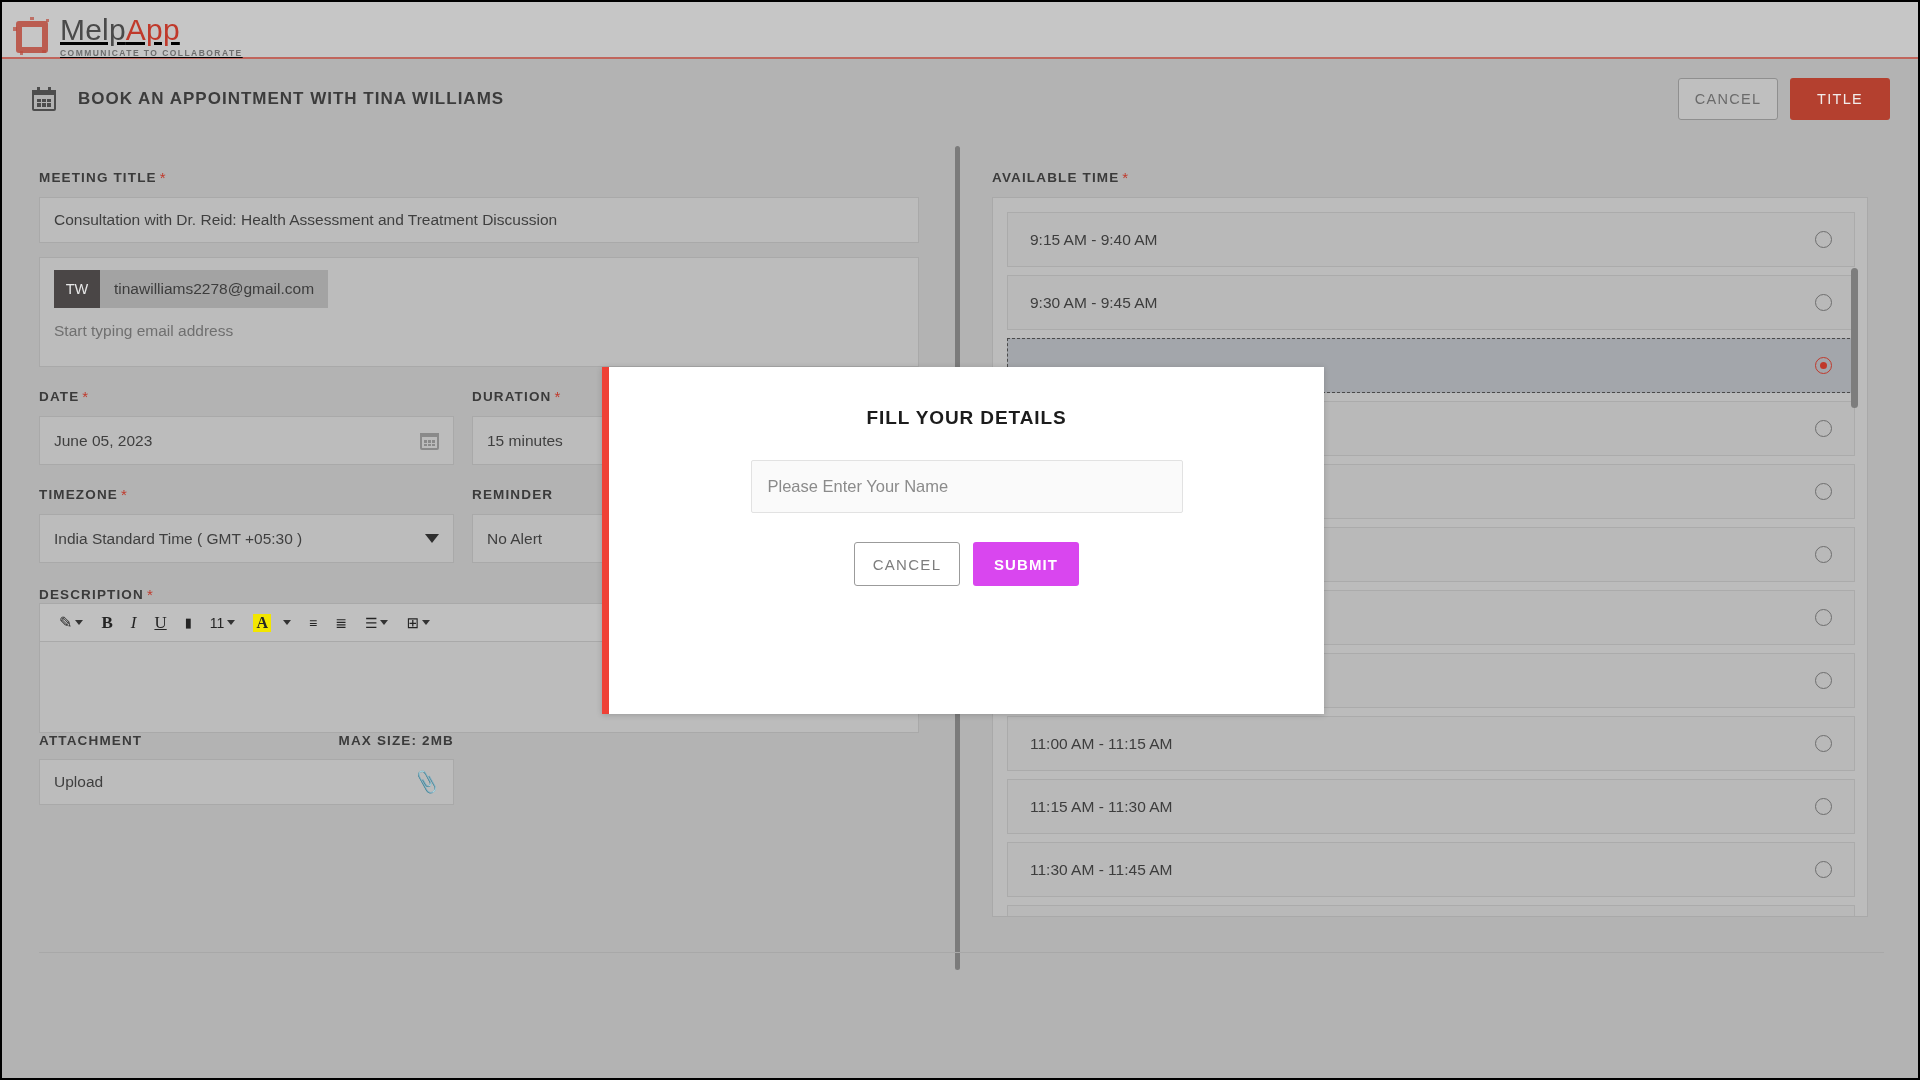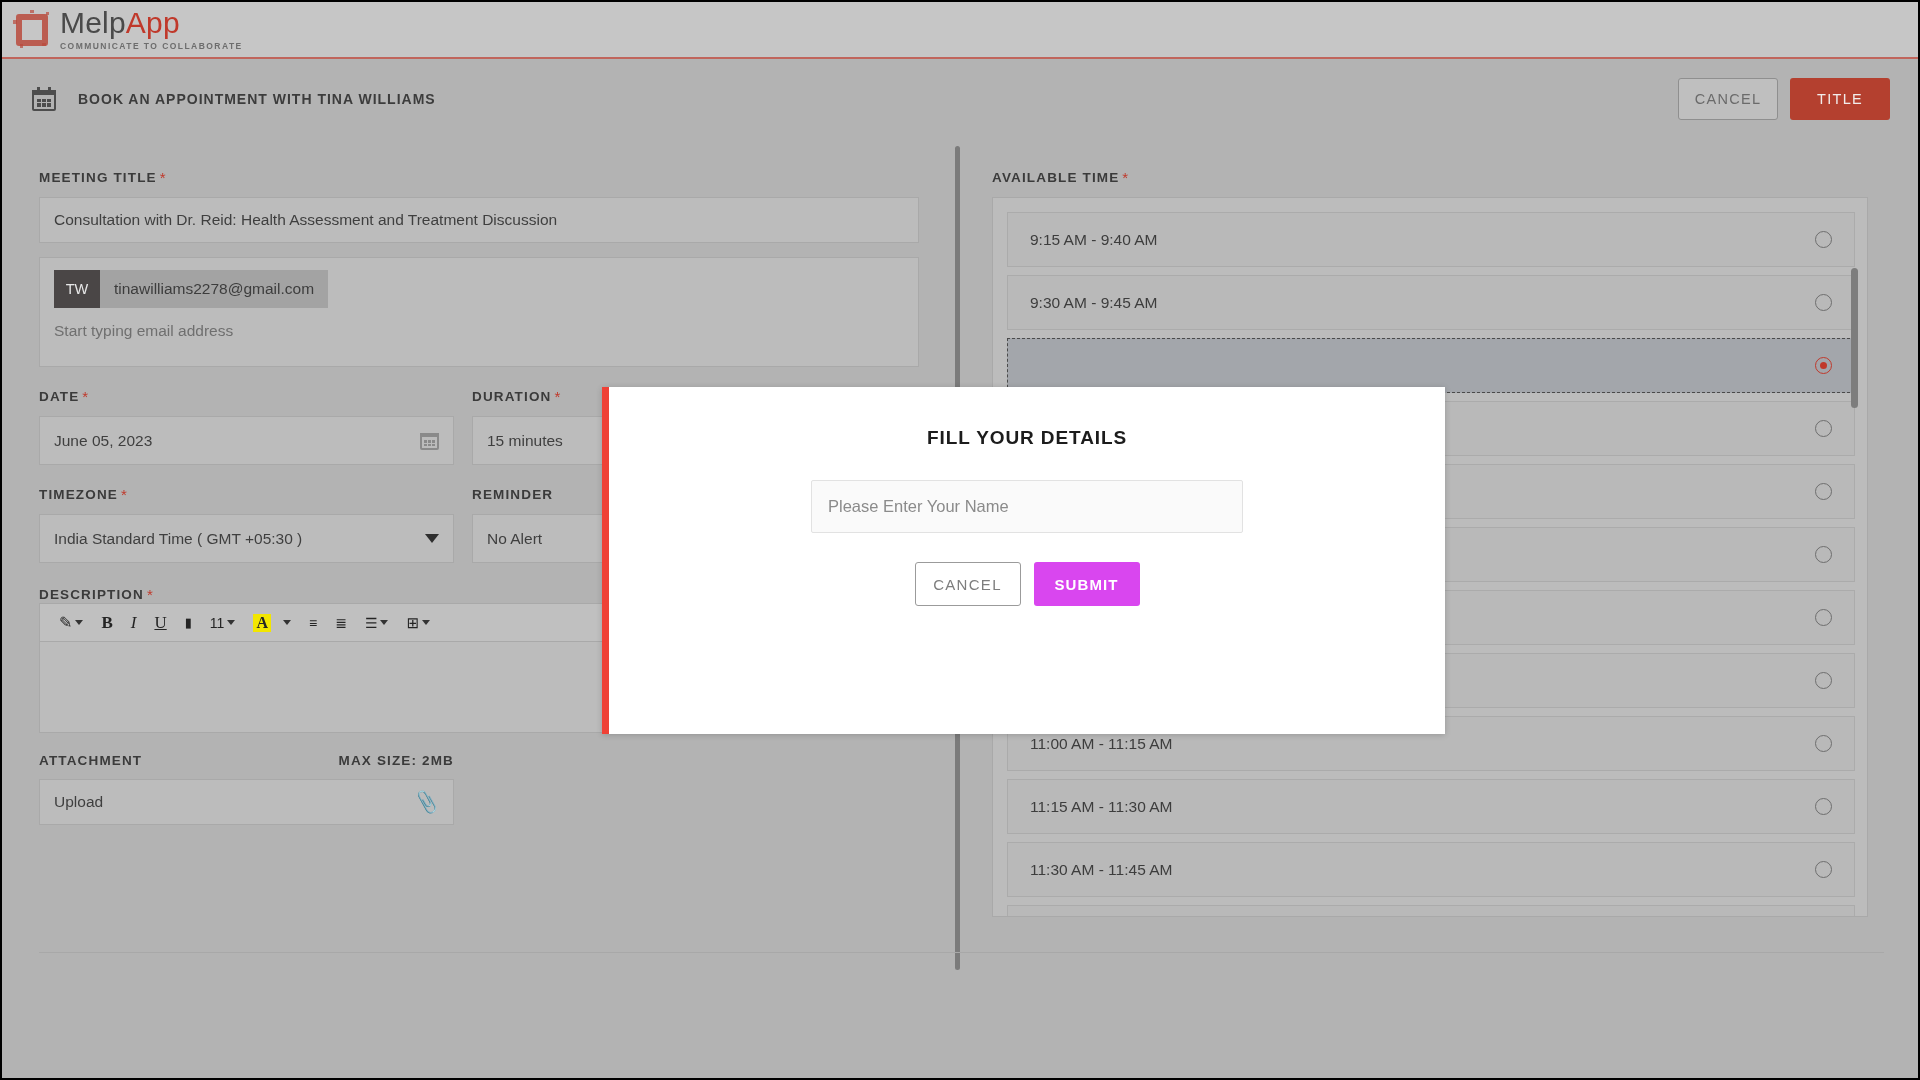--- a/index.html
+++ b/index.html
@@ -15,21 +15,21 @@
     background: #b3b3b3;
     border: 2px solid #000;
   }
 
   
   .brandbar {
     position: absolute; left: 0; top: 0;
     width: 1916px; height: 57px;
     background: #c6c6c6;
     border-bottom: 2px solid #c0655c;
-    display: flex; align-items: center;
+    display: flex; align-items: flex-end; text-decoration: underline;
   }
   .logo-mark {
     position: relative;
     width: 40px; height: 40px;
     margin-left: 10px; margin-right: 8px;
     flex: none;
   }
   .logo-mark .ring {
     position: absolute; left: 4px; top: 4px;
     width: 32px; height: 32px;
@@ -70,21 +70,21 @@
     background: #4d4d4d;
   }
   .cal-ico .pin { position:absolute; width:3px; height:5px; background:#4d4d4d; top:0; }
   .cal-ico .pin.l { left: 5px; } .cal-ico .pin.r { right: 5px; }
   .cal-ico .grid {
     position: absolute; left: 5px; top: 12px; width: 14px; height: 8px;
     display: grid; grid-template-columns: repeat(3,1fr); grid-template-rows: repeat(2,1fr); gap: 1.5px;
   }
   .cal-ico .grid i { background: #4d4d4d; display:block; }
   .pagetitle {
-    font-size: 14px; font-weight: 700; letter-spacing: 1.0px; color: #3c3c3c;
+    font-size: 17px; font-weight: 700; letter-spacing: 1.0px; color: #3c3c3c;
   }
   .head-actions { margin-left: auto; margin-right: 28px; display: flex; gap: 12px; }
   .btn-cancel-top {
     width: 100px; height: 42px;
     background: #bfbfbf; border: 1px solid #8f8f8f; border-radius: 3px;
     color: #6b6b6b; font-size: 14.5px; letter-spacing: 1.3px;
     display: flex; align-items: center; justify-content: center; cursor: pointer;
   }
   .btn-create-top {
     width: 100px; height: 42px;
@@ -160,21 +160,21 @@
          font-size: 16px; height: 100%; cursor: pointer; }
   .tbi .car { width:0;height:0;border-left:4px solid transparent;border-right:4px solid transparent;border-top:5px solid #333; }
   .tbi.bold { font-weight: 700; font-family: "Liberation Serif", serif; font-size: 17px;}
   .tbi.ital { font-style: italic; font-family: "Liberation Serif", serif; font-size: 17px;}
   .tbi.und  { text-decoration: underline; font-family: "Liberation Serif", serif; font-size: 17px;}
   .tbi .hl { background:#f2e600; padding: 0 3px; font-weight:700; font-family:"Liberation Serif",serif; }
   .rte-body {
     height: 92px; background: #bcbcbc; border: 1px solid #a9a9a9;
   }
 
-  .att-head { margin-top: 20px; width: 415px; display: flex; justify-content: space-between; gap: 22px; }
+  .att-head { width: 415px; display: flex; justify-content: space-between; gap: 22px; }
   .att-field { margin-top: 11px; width: 415px; height: 46px; }
   .clip { margin-left: auto; font-size: 19px; color: #8e8e8e; transform: rotate(12deg); }
 
   
   .slots-outer {
     margin-top: 11px; width: 876px; height: 720px;
     background: #bcbcbc; border: 1px solid #a9a9a9;
     padding: 14px 12px 0 14px; position: relative; overflow: hidden;
   }
   .slot {
@@ -196,22 +196,22 @@
   .sb-track {
     position: absolute; right: 9px; top: 8px; width: 7px; height: 700px;
   }
   .sb-thumb {
     position: absolute; right: 0; top: 62px; width: 7px; height: 140px;
     background: #7d7d7d; border-radius: 4px;
   }
 
   
   .modal {
-    position: absolute; left: 600px; top: 385px;
-    width: 843px; height: 347px;
+    position: absolute; left: 600px; top: 365px;
+    width: 722px; height: 347px;
     background: #fff; border-left: 7px solid #ef4136;
     box-shadow: 0 1px 6px rgba(0,0,0,.18);
     z-index: 40;
   }
   .modal-title {
     text-align: center; margin-top: 40px;
     font-size: 19px; font-weight: 700; letter-spacing: .9px; color: #1c1c1c;
   }
   .m-input {
     display: block; margin: 0 auto; width: 432px; height: 53px;

